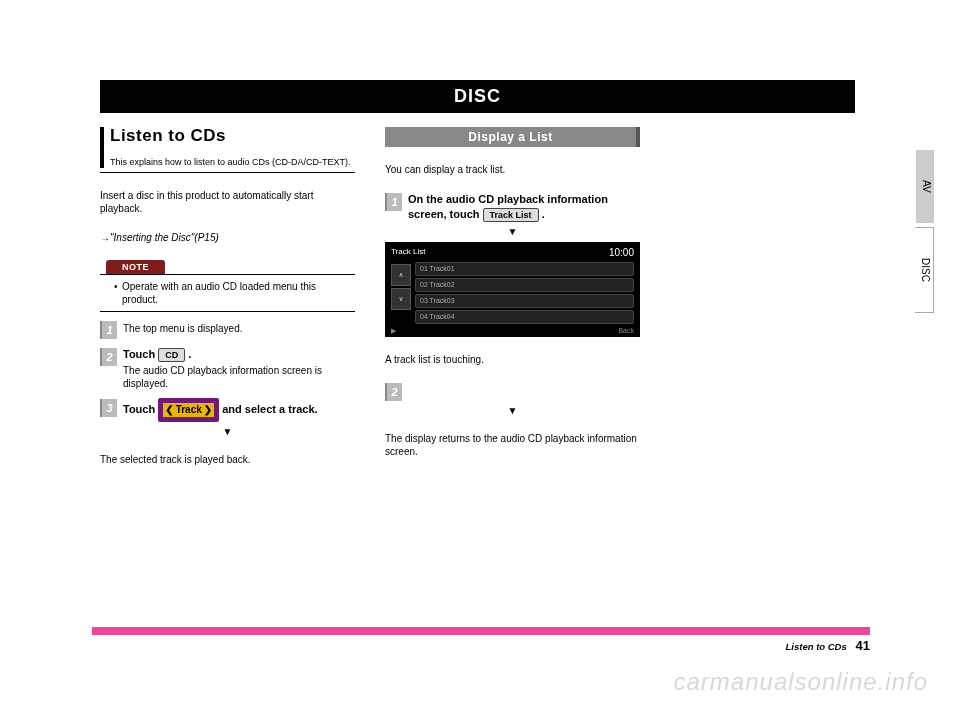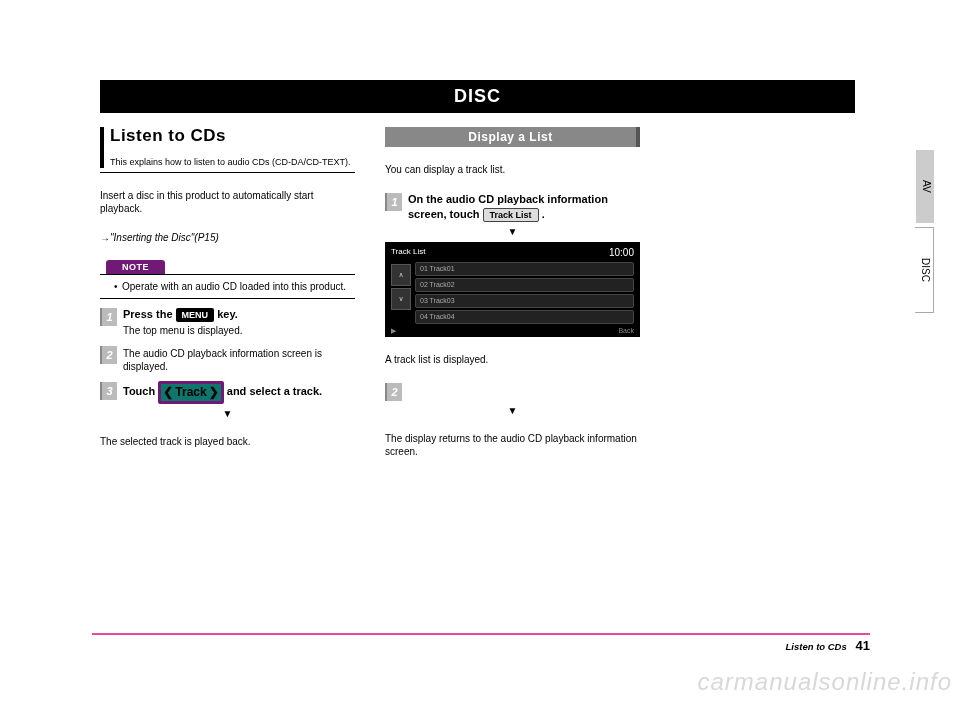--- a/index.html
+++ b/index.html
@@ -59,21 +59,21 @@
     margin: 4px 0 6px 0;
   }
   p {
     margin: 16px 0;
     font-size: 10px;
     line-height: 1.3;
   }
   .italic { font-style: italic; }
   .note-label, .advice-label {
     display: inline-block;
-    background: #701a75;
+    background: #7f1d1d;
     color: #fff;
     font-size: 9px;
     font-weight: bold;
     padding: 2px 16px;
     border-radius: 3px 3px 0 0;
     margin-left: 6px;
     letter-spacing: 0.5px;
   }
   .advice-label { background: #888; }
   .note-box, .advice-box {
@@ -143,24 +143,24 @@
     border: 1px solid #444;
     font-weight: bold;
     font-size: 9px;
     padding: 0 6px;
     border-radius: 2px;
     vertical-align: middle;
     line-height: 1.4;
   }
   .key-track {
     display: inline-block;
-    background: #0f766e;
-    border: 3px solid #701a75;
+    background: #eab308;
+    border: 5px solid #701a75;
     border-radius: 2px;
-    font-size: 12px;
+    font-size: 10px;
     padding: 0 2px;
     vertical-align: middle;
     line-height: 1.4;
   }
   .key-track .arrow { font-weight: bold; }
   .key-track .lbl { font-weight: bold; padding: 0 2px; }
   .arrow-down {
     text-align: center;
     font-size: 10px;
     margin: 4px 0;
@@ -248,39 +248,39 @@
     margin-bottom: 4px;
     width: 14px;
     text-align: center;
   }
   .side-tab.white { background: #fff; border: 1px solid #aaa; border-left: none; }
   .page-footer {
     position: absolute;
     bottom: 55px;
     left: 92px;
     right: 90px;
-    border-top: 2px solid #ec4899;
+    border-top: 8px solid #ec4899;
     padding-top: 3px;
     text-align: right;
     font-size: 10px;
   }
   .page-footer .label {
     font-style: italic;
     font-weight: bold;
     font-size: 9.5px;
   }
   .page-footer .num {
     font-weight: bold;
     font-size: 13px;
     margin-left: 6px;
   }
   .watermark {
     position: absolute;
     bottom: 12px;
-    right: 8px;
+    right: 32px;
     font-size: 24px;
     color: #d8d8d8;
     font-style: italic;
     letter-spacing: 1px;
   }
 </style>
 </head>
 <body>
 
 <div class="page">
@@ -294,37 +294,37 @@
         <div class="section-title">Listen to CDs</div>
         <div class="section-sub">This explains how to listen to audio CDs (CD-DA/CD-TEXT).</div>
       </div>
       <hr class="hr">
       <p>Insert a disc in this product to automatically start playback.</p>
       <p class="italic">→"Inserting the Disc"(P15)</p>
 
       <div style="margin:8px 0;">
         <span class="note-label">NOTE</span>
         <div class="note-box">
-          <div class="bullet">Operate with an audio CD loaded into this product.</div>
+          <div class="bullet">Operate with an audio CD loaded menu this product.</div>
         </div>
       </div>
 
       <div class="step">
         <div class="step-num">1</div>
         <div class="step-body">
-          <div class="step-main">
-            <span>Press the </span><span class="key-black">MENU</span><span> key.</span>
-          </div>
           <div class="step-sub">The top menu is displayed.</div>
         </div>
       </div>
 
       <div class="step">
         <div class="step-num">2</div>
         <div class="step-body">
+          <div class="step-main">
+            <span>Touch </span><span class="key-grey">CD</span><span> .</span>
+          </div>
           <div class="step-sub">The audio CD playback information screen is displayed.</div>
         </div>
       </div>
 
       <div class="step">
         <div class="step-num">3</div>
         <div class="step-body">
           <div class="step-main">
             <span>Touch </span><span class="key-track"><span class="arrow">❮</span><span class="lbl">Track</span><span class="arrow">❯</span></span><span> and select a track.</span>
           </div>
@@ -361,21 +361,21 @@
           <div class="row">02  Track02</div>
           <div class="row">03  Track03</div>
           <div class="row">04  Track04</div>
         </div>
         <div class="footer">
           <span>▶</span>
           <span>Back</span>
         </div>
       </div>
 
-      <p>A track list is displayed.</p>
+      <p>A track list is touching.</p>
 
       <div class="step">
         <div class="step-num">2</div>
       </div>
 
       <div class="arrow-down">▼</div>
       <p>The display returns to the audio CD playback information screen.</p>
     </div>
 
   </div>

